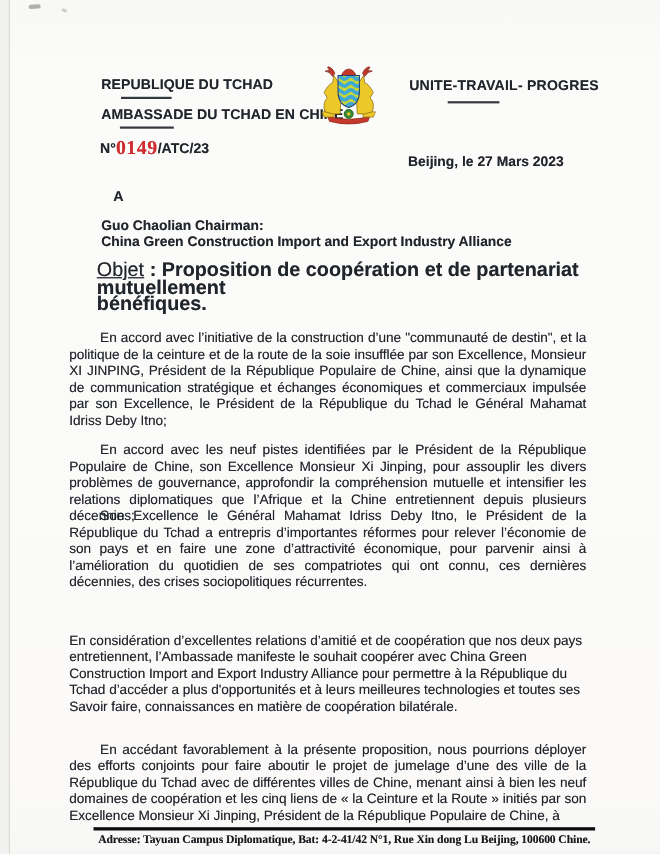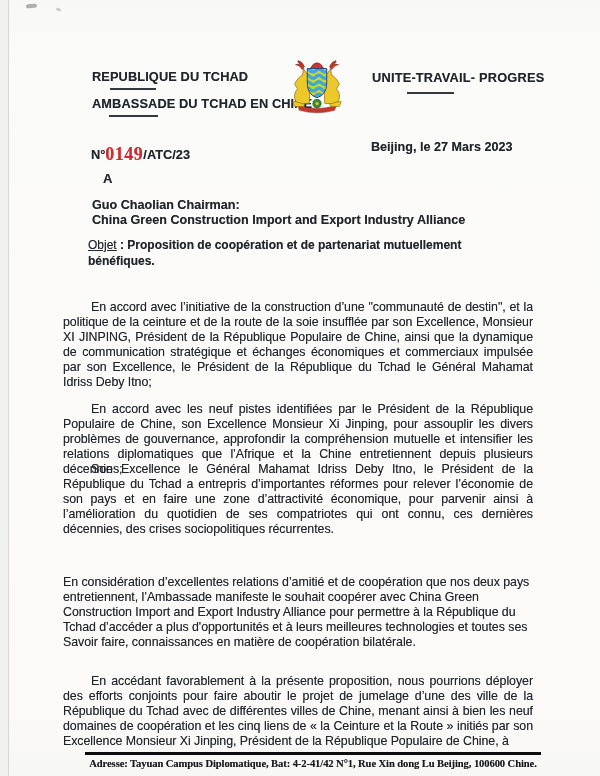--- a/index.html
+++ b/index.html
@@ -26,30 +26,30 @@
   .gov1   { left:92px;  top:69px;  font-size:12.8px; font-weight:bold; letter-spacing:.1px; }
   .gov2   { left:92px;  top:96px;  font-size:12.8px; font-weight:bold; letter-spacing:.1px; }
   .motto  { left:372px; top:70px;  font-size:12.8px; font-weight:bold; letter-spacing:.2px; }
   .rule   { position:absolute; height:2px; background:#33373e; }
   .rule1  { left:110px; top:88px;  width:46px; }
   .rule2  { left:109px; top:115px; width:49px; }
   .rule3  { left:407px; top:92px;  width:47px; }
 
   .emblem { position:absolute; left:282px; top:59px; width:70px; height:58px; }
 
-  .ref    { left:91px; top:144px; font-size:12.8px; font-weight:bold; white-space:nowrap; }
+  .ref    { left:91px; top:124px; font-size:12.8px; font-weight:bold; white-space:nowrap; }
   .ref .num { font-family:"Liberation Serif","DejaVu Serif",serif; font-size:18px; font-weight:600;
               color:#d02b30; letter-spacing:.5px; vertical-align:-1px; text-shadow:0 0 .4px rgba(190,30,35,.5); }
   .date   { left:371px; top:140px; font-size:12.6px; font-weight:bold; }
 
   .salut  { left:103px; top:171px; font-size:13px; font-weight:bold; }
 
   .recipient { left:92px; top:198px; font-size:12.6px; font-weight:bold; line-height:15px; width:470px; }
 
-  .subject { left:88px; top:238px; font-size:12px; line-height:15.5px; width:470px; }
+  .subject { left:88px; top:238px; font-size:18px; line-height:15.5px; width:470px; }
   .subject .lbl { text-decoration:underline; font-weight:normal; }
   .subject .sep, .subject .stext { font-weight:bold; }
   .subject .stext2 { font-weight:bold; display:block; }
 
   .para { left:63px; width:470px; font-size:12.4px; line-height:15px; letter-spacing:-.05px;
           text-align:justify; }
   .para.indent { text-indent:28px; }
   .para.leftal { text-align:left; }
   .p1 { top:300px; }
   .p2 { top:402px; }

